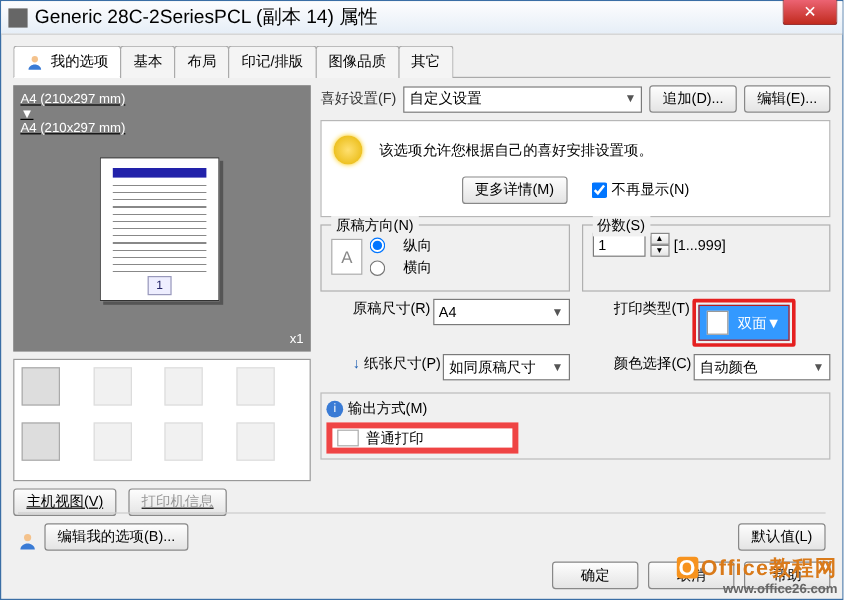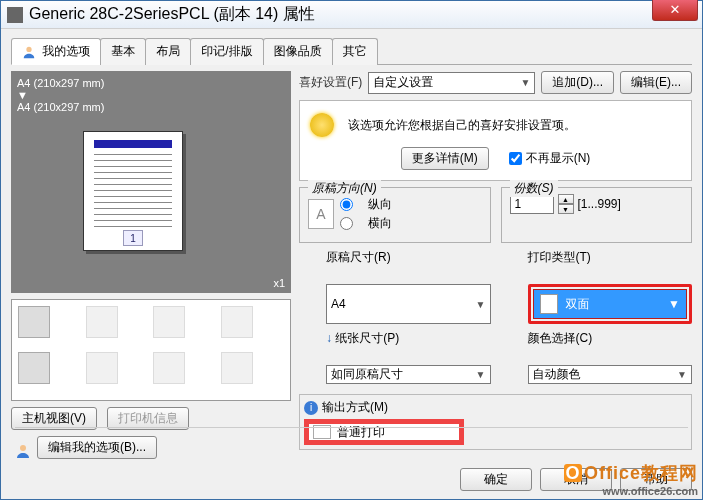--- a/index.html
+++ b/index.html
@@ -8,21 +8,21 @@
   .titlebar { height: 28px; background: linear-gradient(#fdfdfe,#e6eef7); display: flex; align-items: center; padding: 0 6px; border-bottom: 1px solid #d0d0d0; position: relative; }
   .titlebar .ticon { width:16px; height:16px; background:#666; margin-right:6px; }
   .titlebar .ttl { font-size:16px; color:#000; }
   .closebtn { position:absolute; right:4px; top:-2px; width:46px; height:22px; background: linear-gradient(#e67,#c12b1e); border:1px solid #933; border-top:none; border-radius:0 0 3px 3px; color:#fff; display:flex; align-items:center; justify-content:center; font-size:13px; }
   .content { padding:8px 10px 0 10px; }
   .tabs { display:flex; border-bottom:1px solid #aaa; font-size:12px; }
   .tab { padding:4px 10px; border:1px solid #aaa; border-bottom:none; margin-right:-1px; background:#f4f4f4; border-radius:3px 3px 0 0; position:relative; top:1px; }
   .tab.active { background:#fff; border-bottom:1px solid #fff; }
   .tab .tico { display:inline-block; width:14px; height:14px; vertical-align:middle; margin-right:3px; }
   .body { display:flex; gap:8px; padding-top:6px; }
-  .preview { width:280px; }
+  .preview { width:248px;text-decoration:underline; }
   .previewbox { background:#808080; color:#fff; font-family:"Courier New",monospace; font-size:11px; padding:6px; height:222px; position:relative; }
   .page { width:100px; height:120px; background:#fff; border:1px solid #333; position:absolute; left:72px; top:60px; box-shadow:3px 3px 0 #555; }
   .page::before { content:""; position:absolute; left:10px; right:10px; top:8px; height:8px; background:#22a; }
   .page::after { content:""; position:absolute; left:10px; right:10px; top:22px; bottom:20px; background:repeating-linear-gradient(#888 0,#888 1px,transparent 1px,transparent 6px); }
   .pgnum { position:absolute; bottom:4px; left:50%; transform:translateX(-50%); width:20px; height:16px; border:1px solid #99b; background:#eef; font-size:10px; color:#226; display:flex; align-items:center; justify-content:center; }
   .x1 { position:absolute; right:6px; bottom:4px; font-size:11px; }
   .iconpanel { border:1px solid #999; background:#fff; margin-top:6px; height:102px; display:grid; grid-template-columns:repeat(4,1fr); grid-template-rows:repeat(2,1fr); padding:6px; gap:4px; }
   .ipitem { width:32px; height:32px; background:#ddd; border:1px solid #aaa; }
   .ipitem.dim { opacity:.4; }
   .bottomrow { display:flex; gap:10px; margin-top:6px; }
@@ -33,29 +33,29 @@
   .select { flex:1; height:22px; border:1px solid #7a7a7a; background:#fff; font-size:12px; padding:0 4px; display:flex; align-items:center; justify-content:space-between; }
   .select .arr { font-size:10px; color:#555; }
   .tipbox { border:1px solid #b7b7b7; background:#fff; padding:12px 10px 10px 10px; display:flex; flex-direction:column; gap:10px; }
   .tiprow { display:flex; align-items:center; gap:14px; }
   .bulb { width:24px; height:24px; border-radius:50%; background:radial-gradient(#ffe070,#e6b400); box-shadow:0 0 4px #fc0; }
   .tipbtns { display:flex; justify-content:center; align-items:center; gap:20px; }
   .cb { display:flex; align-items:center; gap:4px; }
   .cb input { margin:0; }
   .grid2 { display:flex; gap:10px; }
   .fieldset { border:1px solid #b0b0b0; padding:6px 8px 8px 8px; flex:1; position:relative; }
-  .fieldset .lg { position:absolute; top:-8px; left:8px; background:#f0f0f0; padding:0 4px; font-size:12px;font-style:italic; }
+  .fieldset .lg { position:absolute; top:-8px; left:8px; background:#f0f0f0; padding:0 4px; font-size:12px; }
   .radio { display:flex; gap:15px; margin:2px 0; }
   .radio input { margin:0; }
   .orienticon { width:26px; height:30px; border:1px solid #aaa; background:#fff; margin-right:6px; display:flex; align-items:center; justify-content:center; font-size:14px; color:#888; }
   .orientwrap { display:flex; align-items:center; }
   .copies input { width:44px; height:20px; border:1px solid #7a7a7a; font-size:12px; padding:0 4px; }
   .spin { width:16px; height:20px; display:flex; flex-direction:column; }
   .spin div { flex:1; border:1px solid #888; background:linear-gradient(#fdfdfd,#e4e4e4); font-size:7px; display:flex; align-items:center; justify-content:center; }
-  .labeled { display:flex; flex-direction:column; gap:18px;padding-left:27px; }
+  .labeled { display:flex; flex-direction:row; gap:2px;padding-left:27px; }
   .highlight { border:3px solid #e52020; padding:2px; border-radius:2px; }
   .printtype { height:30px; background:#3399ff; color:#fff; display:flex; align-items:center; padding:0 6px; justify-content:space-between; border:1px solid #b91c1c; }
   .ptico { width:18px; height:20px; background:#fff; border:1px solid #999; }
   .footer { position:absolute; bottom:8px; right:10px; display:flex; gap:8px; }
   .footer2 { position:absolute; bottom:40px; left:14px; right:14px; display:flex; justify-content:space-between; border-top:1px solid #ccc; padding-top:8px; }
   .wm { position:absolute; right:4px; bottom:2px; display:flex; flex-direction:column; align-items:flex-end; font-size:12px; font-weight:bold; }
   .wm .l1 { color:#d97a1a; font-size:18px; letter-spacing:1px; }
   .wm .l2 { color:#666; font-size:11px; }
   .wm .sq { display:inline-block; width:18px; height:18px; background:#f7931e; color:#fff; font-weight:bold; border-radius:3px; text-align:center; line-height:18px; margin-right:2px; }
   .outbox { border:1px solid #bbb; margin-top:4px; padding:4px; display:flex; flex-direction:column; gap:3px; }
@@ -229,20 +229,21 @@
   </div>
 
   <div class="footer2">
     <div style="display:flex;align-items:flex-end;gap:6px">
       <svg width="16" height="16">
           <circle cx="8" cy="5" r="3" fill="#f4c28c"></circle>
           <path d="M2 15c0-3 3-5 6-5s6 2 6 5" fill="#3a7bd5"></path>
         </svg>
       <button class="btn">编辑我的选项(B)...</button>
     </div>
+    <button class="btn">默认值(L)</button>
   </div>
 
   <div class="footer">
     <button class="btn" style="min-width:72px">确定</button>
     <button class="btn" style="min-width:72px">取消</button>
     <button class="btn" style="min-width:72px">帮助</button>
   </div>
 
   <div class="wm">
     <div class="l1"><span class="sq">O</span><span>Office教程网</span></div>

